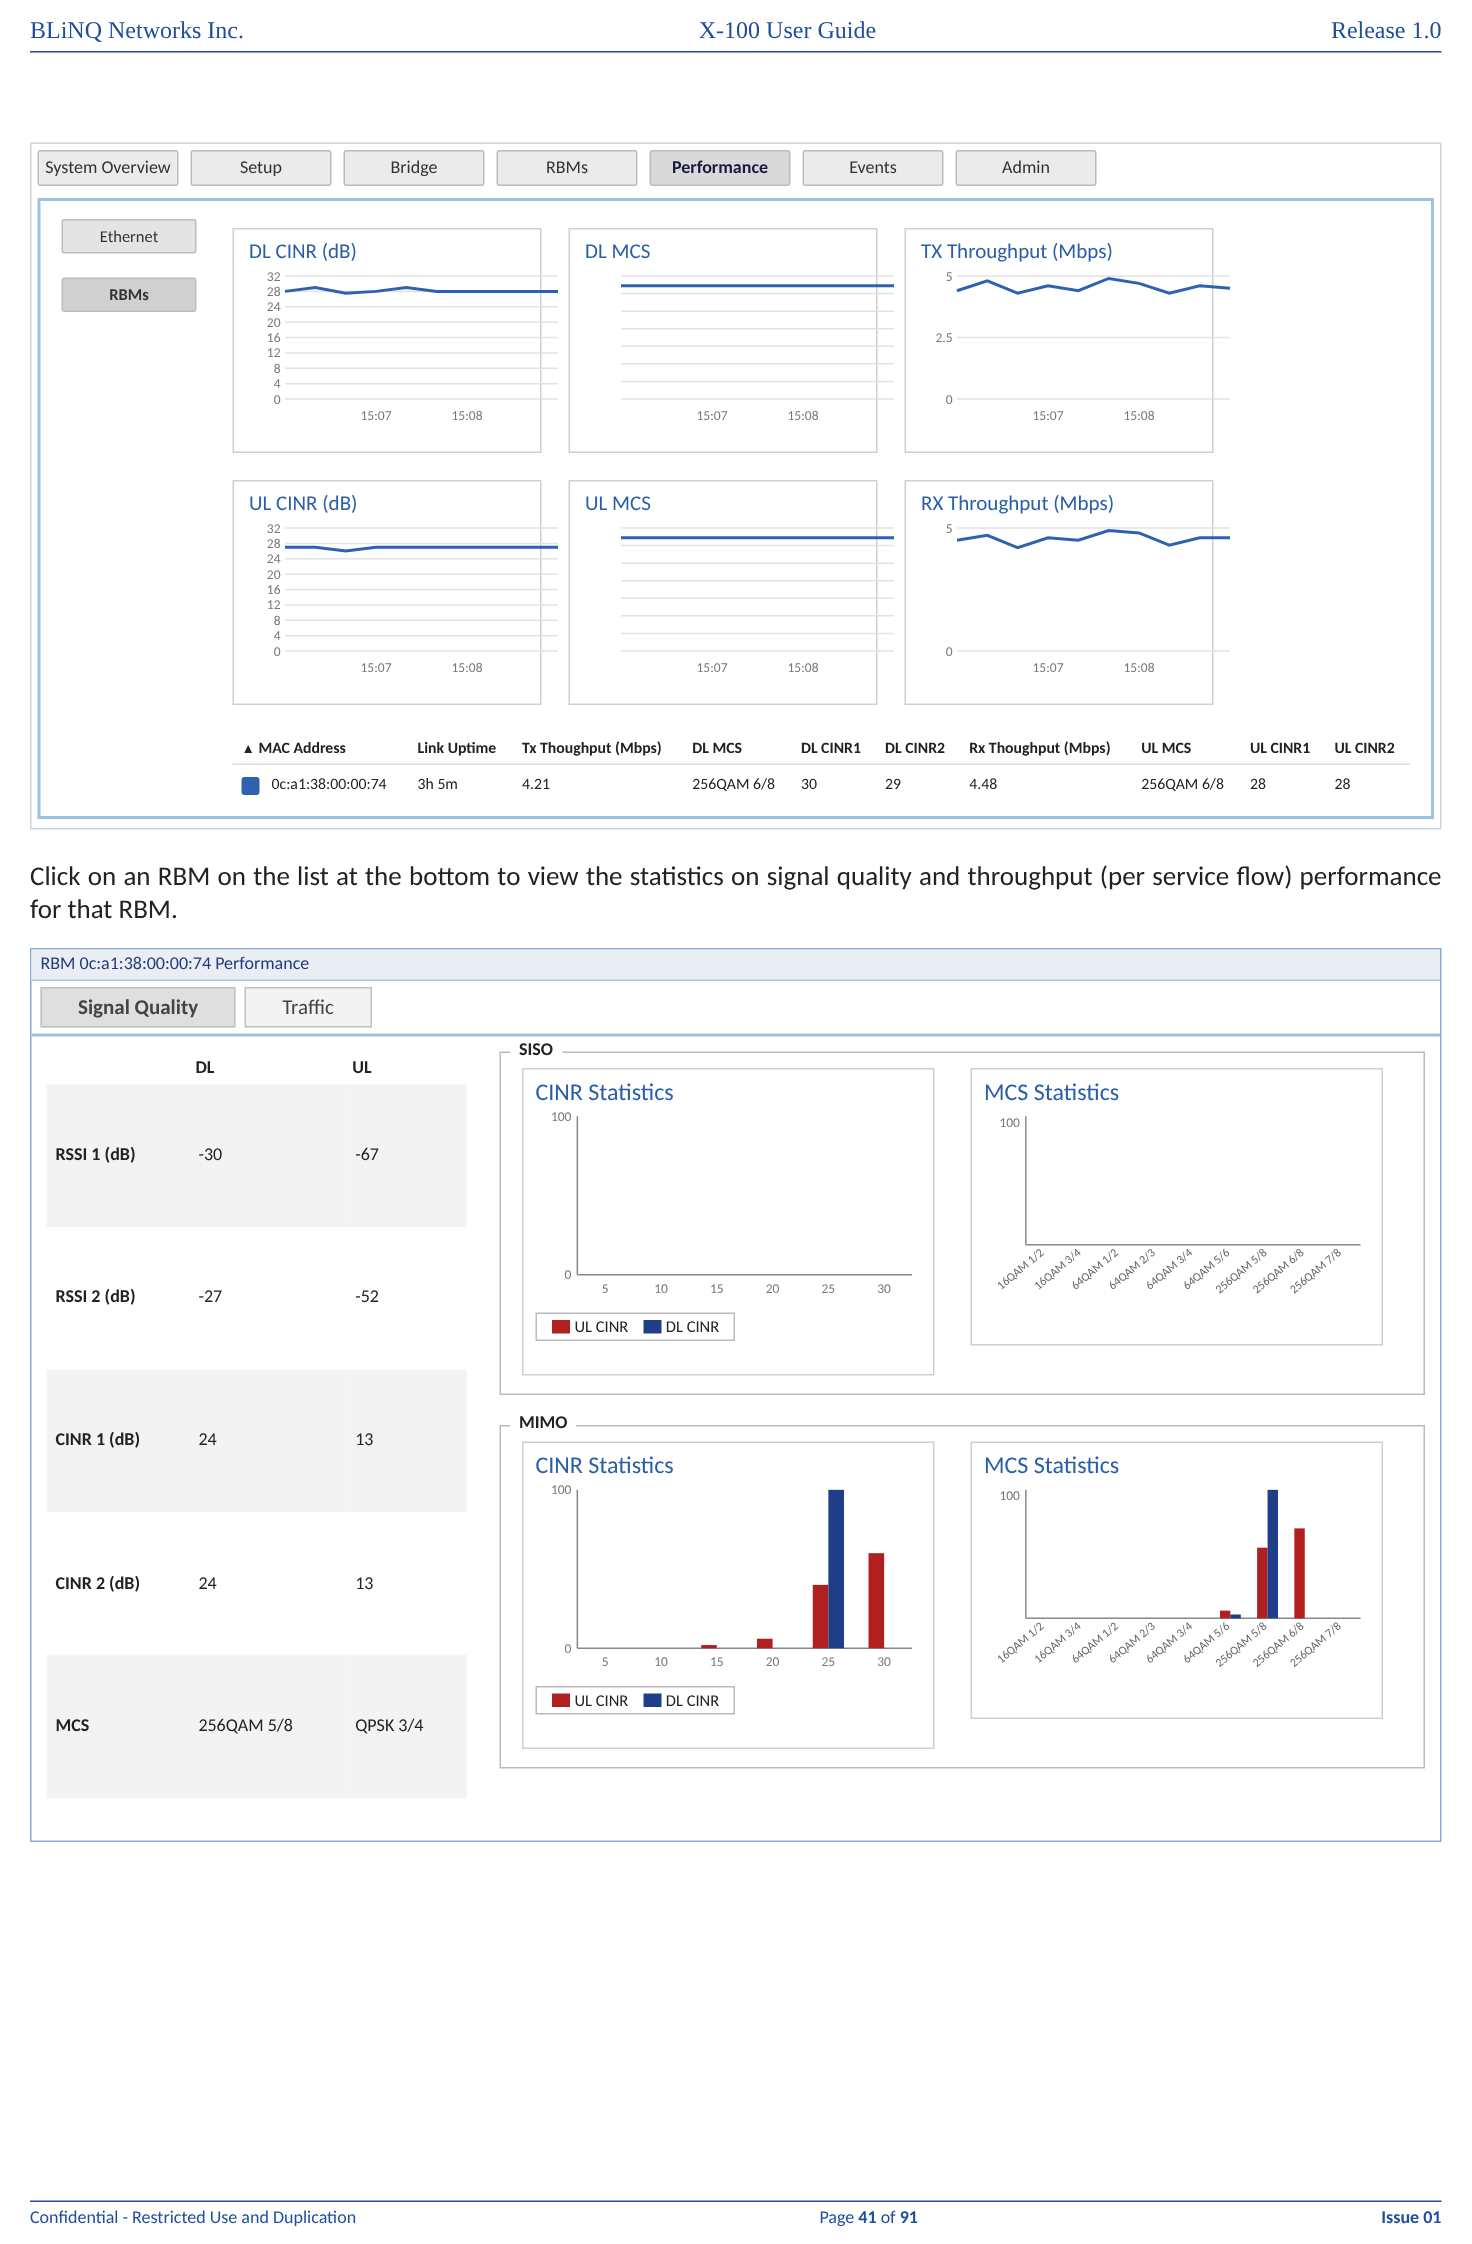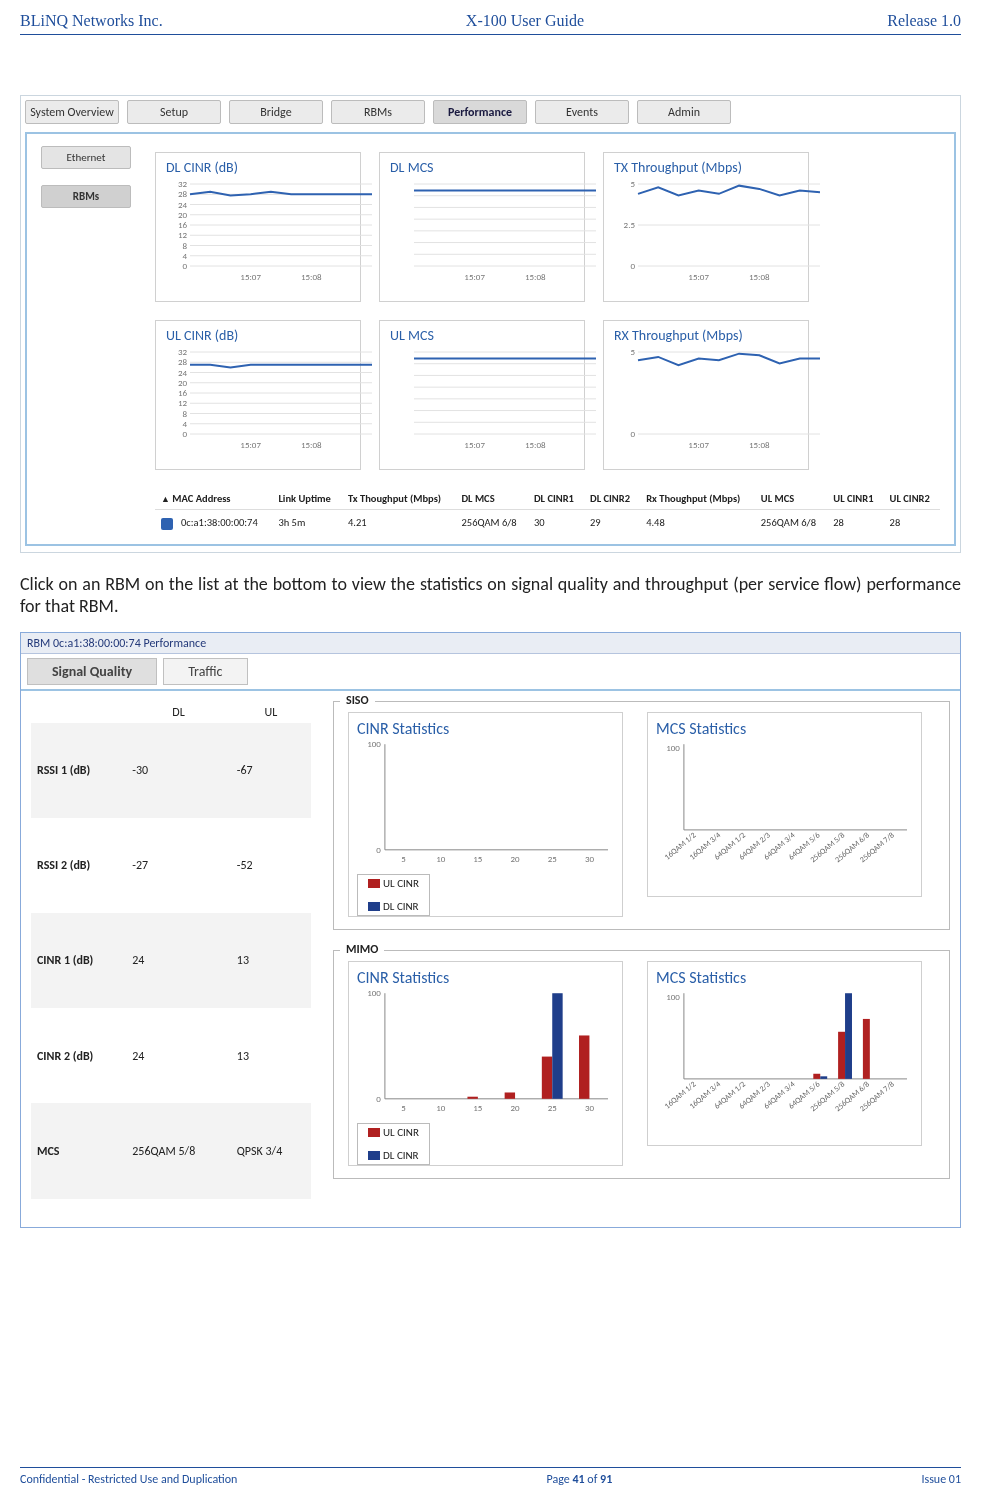--- a/index.html
+++ b/index.html
@@ -12,21 +12,21 @@
     --bar-blue:#1f3e8a;
     --row-alt:#f3f3f3;
   }
   *{box-sizing:border-box;}
   body{margin:0;font-family:Calibri,"Segoe UI",Arial,sans-serif;color:#222;background:#fff;}
   .page{width:981px;min-height:1496px;margin:0 auto;padding:12px 20px 10px;position:relative;}
   
   .doc-header{display:flex;justify-content:space-between;color:var(--blue);font-size:16px;border-bottom:1px solid var(--blue);padding-bottom:4px;font-family:Liberation Serif, serif;}
   .doc-footer{position:absolute;bottom:10px;left:20px;right:20px;display:flex;justify-content:space-between;color:var(--blue);font-size:12px;border-top:1px solid var(--blue);padding-top:4px;}
   .doc-footer .mid b{color:var(--blue);}
-  .doc-footer .issue{font-weight:normal;}
+  .doc-footer .issue{font-weight:bold;}
 
   
   .shot1{margin-top:60px;border:1px solid #cbd6df;}
   .top-tabs{display:flex;gap:8px;padding:4px 4px;}
   .top-tab{flex:0 0 auto;width:94px;text-align:center;font-size:12px;color:#333;background:#ebebeb;border:1px solid #bcbcbc;border-radius:2px;padding:4px 0;}
   .top-tab.active{background:#d9d9d9;font-weight:bold;color:#1a1a40;}
   .shot1-inner{border:2px solid #9cc3e3;margin:4px 4px 6px;display:flex;}
   .side{width:120px;padding:12px 0 0 14px;display:flex;flex-direction:column;gap:16px;}
   .side-btn{font-size:11px;color:#333;background:#e4e4e4;border:1px solid #bcbcbc;border-radius:2px;padding:4px 0;text-align:center;width:90px;}
   .side-btn.active{background:#d0d0d0;font-weight:bold;}
@@ -44,31 +44,31 @@
   .para{font-size:18px;color:#222;margin:20px 0 14px;line-height:1.25;text-align:justify;}
 
   
   .shot2{border:1px solid #88aada;}
   .shot2-title{font-size:12px;color:#243a7a;background:#e9edf4;border-bottom:1px solid #b5c4de;padding:3px 6px;}
   .shot2-tabs{display:flex;gap:6px;padding:4px 6px;}
   .shot2-tab{font-size:14px;color:#444;padding:4px 24px;border:1px solid #c0c0c0;background:#f3f3f3;}
   .shot2-tab.active{background:#dfdfdf;font-weight:bold;}
   .shot2-body{display:flex;gap:22px;padding:10px 10px 28px;border-top:2px solid #9cc3e3;}
   .stats-tbl{width:280px;border-collapse:collapse;font-size:12px;}
-  .stats-tbl th{font-weight:normal;text-align:center;padding:4px;}
+  .stats-tbl th{font-weight:bold;text-align:left;padding:4px;}
   .stats-tbl td{padding:5px 6px;}
   .stats-tbl tr.alt{background:var(--row-alt);}
   .stats-tbl td.lab{font-weight:bold;}
   .charts2{flex:1;}
   .fieldset{border:1px solid #bbb;margin-bottom:20px;position:relative;padding:10px 14px 12px;display:flex;gap:24px;}
   .fieldset-label{position:absolute;top:-9px;left:6px;background:#fff;padding:0 6px;font-size:12px;font-weight:bold;}
   .chartbox{border:1px solid #cfcfcf;padding:6px 8px;width:275px;height:185px;}
   .chartbox-title{color:var(--lightblue);font-size:16px;margin-bottom:0px;}
   .chartbox svg{width:100%;height:130px}
-  .legend{border:1px solid #bbb;display:inline-flex;gap:10px;padding:2px 10px;font-size:11px;margin-top:2px;justify-content:center;flex-direction:column;}
+  .legend{border:1px solid #bbb;display:inline-flex;gap:10px;padding:2px 10px;font-size:11px;margin-top:2px;justify-content:center;}
   .leg-sq{display:inline-block;width:12px;height:9px;margin-right:3px;vertical-align:middle;}
   text.tick{font-size:9px;fill:#777;}
   text.tick-rot{font-size:8px;fill:#666;}
 </style>
 </head>
 <body>
 
 <div class="page">
 
   <div class="doc-header">

